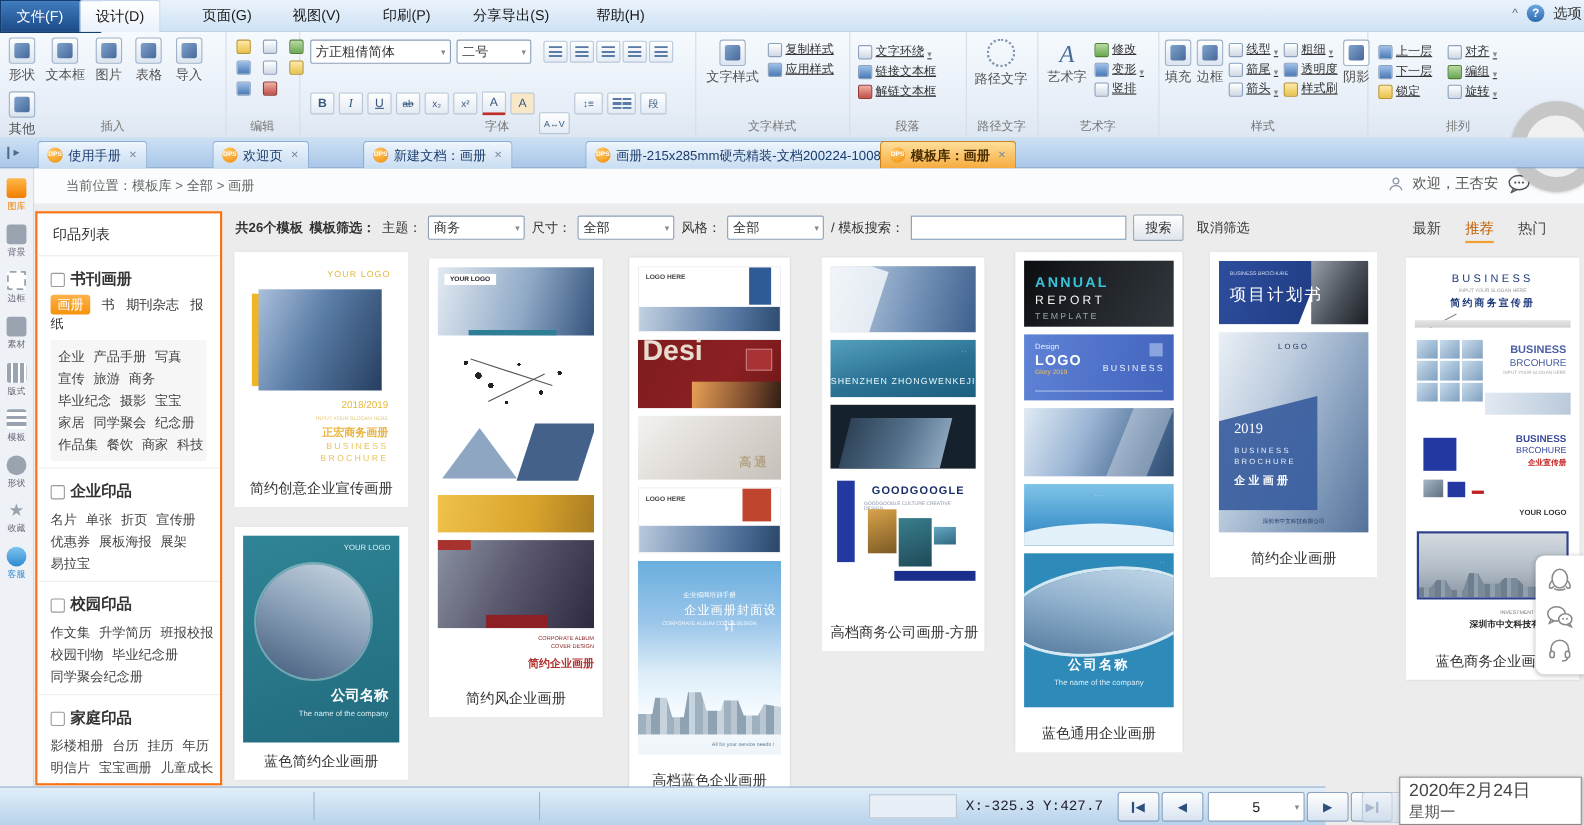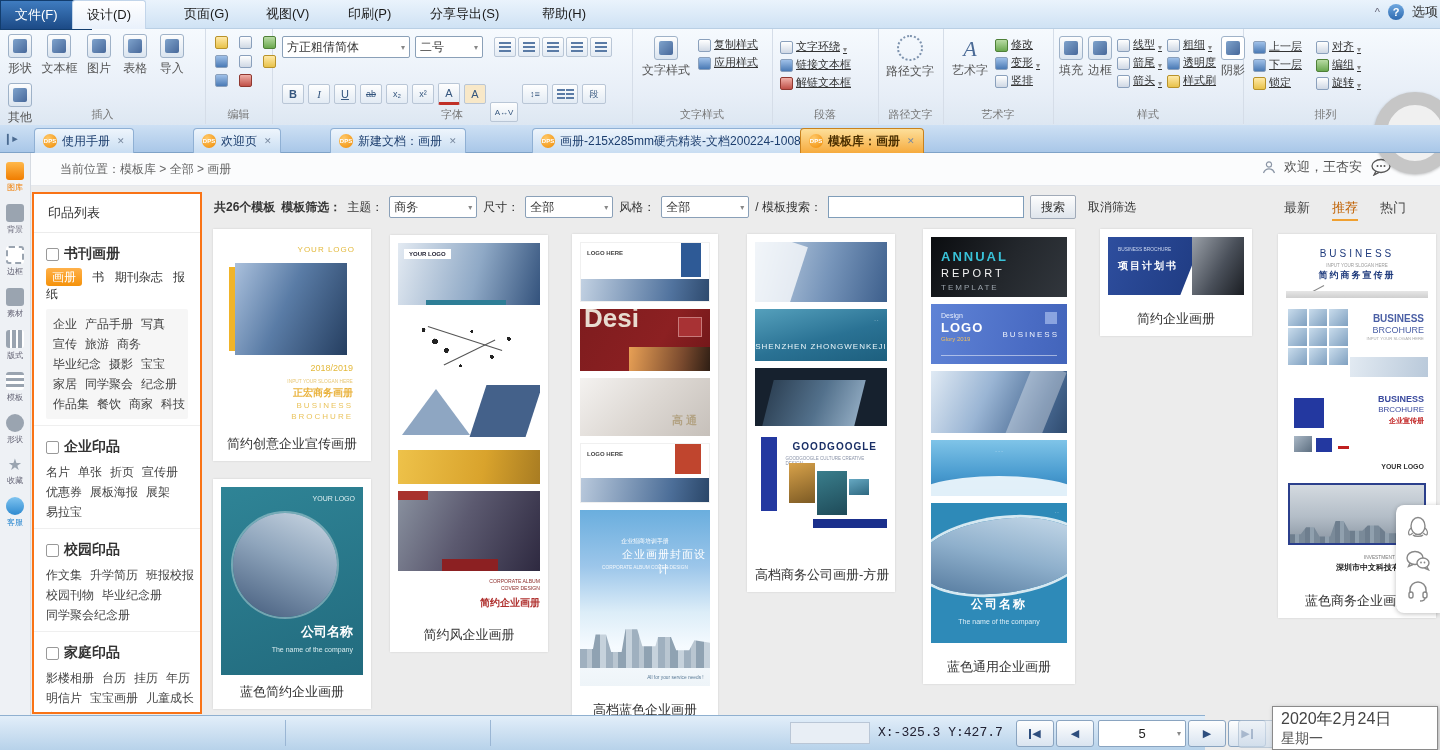--- a/index.html
+++ b/index.html
@@ -202,21 +202,21 @@
   .c5e .w1{position:absolute;left:-14px;top:16px;width:170px;height:74px;border-radius:50%;
     background:linear-gradient(200deg,#cfe0ee 0%,#8fb0cc 50%,#4a7096 100%);transform:rotate(-7deg);box-shadow:0 0 0 3px rgba(255,255,255,.8);}
   .c5e .tt{position:absolute;left:0;right:0;bottom:30px;text-align:center;font-size:12px;font-weight:bold;color:#fff;letter-spacing:2px;}
   .c5e .sub{position:absolute;left:0;right:0;bottom:18px;text-align:center;font-size:7px;color:#d8ecf6;}
   .c5e .tp{position:absolute;right:8px;top:6px;font-size:6px;color:#cfe6f2;transform:scale(.75);transform-origin:right;}
   
   .c6a{height:58px;background:#fff;}
   .c6a .pan{position:absolute;left:0;top:0;width:70%;height:100%;
     background:linear-gradient(110deg,#2e4e9e,#1e3a80);clip-path:polygon(0 0,100% 0,76% 100%,0 100%);}
   .c6a .e{position:absolute;left:10px;top:9px;font-size:6px;color:#cdd8f0;transform:scale(.8);transform-origin:left;}
-  .c6a .t{position:absolute;left:10px;top:22px;font-size:10px;font-weight:bold;color:#fff;letter-spacing:2px;}
+  .c6a .t{position:absolute;left:10px;top:22px;font-size:15px;font-weight:normal;color:#fff;letter-spacing:2px;}
   .c6a .man{position:absolute;right:0;top:0;width:38%;height:100%;
     background:linear-gradient(120deg,#9aa0a8 0%,#4a505a 55%,#1a1d22 100%);}
   .c6b{height:182px;background:linear-gradient(115deg,#eaf0f6 0%,#bccbde 35%,#7e98b8 72%,#54719a 100%);}
   .c6b .lg{position:absolute;left:0;right:0;top:10px;text-align:center;font-size:7px;color:#1a2f5e;letter-spacing:2px;}
   .c6b .pan{position:absolute;left:0;bottom:20px;width:66%;height:104px;background:rgba(58,94,158,.92);
     clip-path:polygon(0 22%,100% 0,100% 100%,0 100%);}
   .c6b .y{position:absolute;left:14px;bottom:86px;font-size:13px;color:#fff;font-family:"Liberation Serif",serif;}
   .c6b .e1{position:absolute;left:14px;bottom:70px;font-size:7px;color:#e8eefc;letter-spacing:2px;}
   .c6b .e2{position:absolute;left:14px;bottom:60px;font-size:7px;color:#e8eefc;letter-spacing:2px;}
   .c6b .tt{position:absolute;left:14px;bottom:40px;font-size:10px;font-weight:bold;color:#fff;letter-spacing:3px;}
@@ -831,20 +831,29 @@
   </div>
 
   <div class="tcol" style="left:900px;top:44px;width:152px;">
     <div class="tcard">
       <div class="seg c6a">
         <span class="pan"></span>
           <span class="man"></span>
         <span class="e">BUSINESS BROCHURE</span>
         <span class="t">项目计划书</span>
       </div>
+      <div class="seg c6b">
+        <span class="lg">LOGO</span>
+        <span class="pan"></span>
+        <span class="y">2019</span>
+        <span class="e1">BUSINESS</span>
+        <span class="e2">BROCHURE</span>
+        <span class="tt">企业画册</span>
+        <span class="co">深圳市中文科技有限公司</span>
+      </div>
       <div class="tcap">简约企业画册</div>
     </div>
   </div>
 
   <div class="tcol" style="left:1078px;top:49px;width:158px;">
     <div class="tcard">
       <div class="seg c7a">
         <span class="e1">BUSINESS</span>
         <span class="e2">INPUT YOUR SLOGAN HERE</span>
         <span class="t">简约商务宣传册</span>

